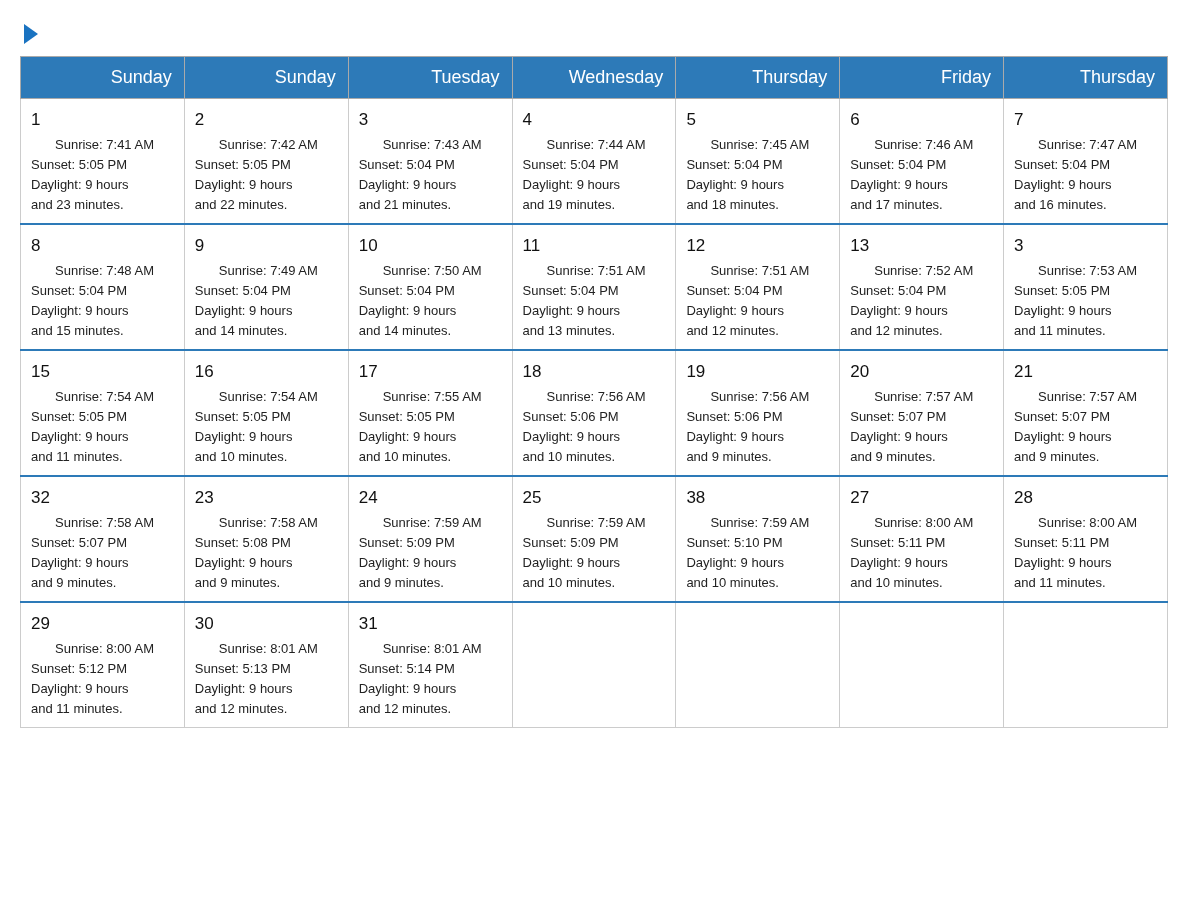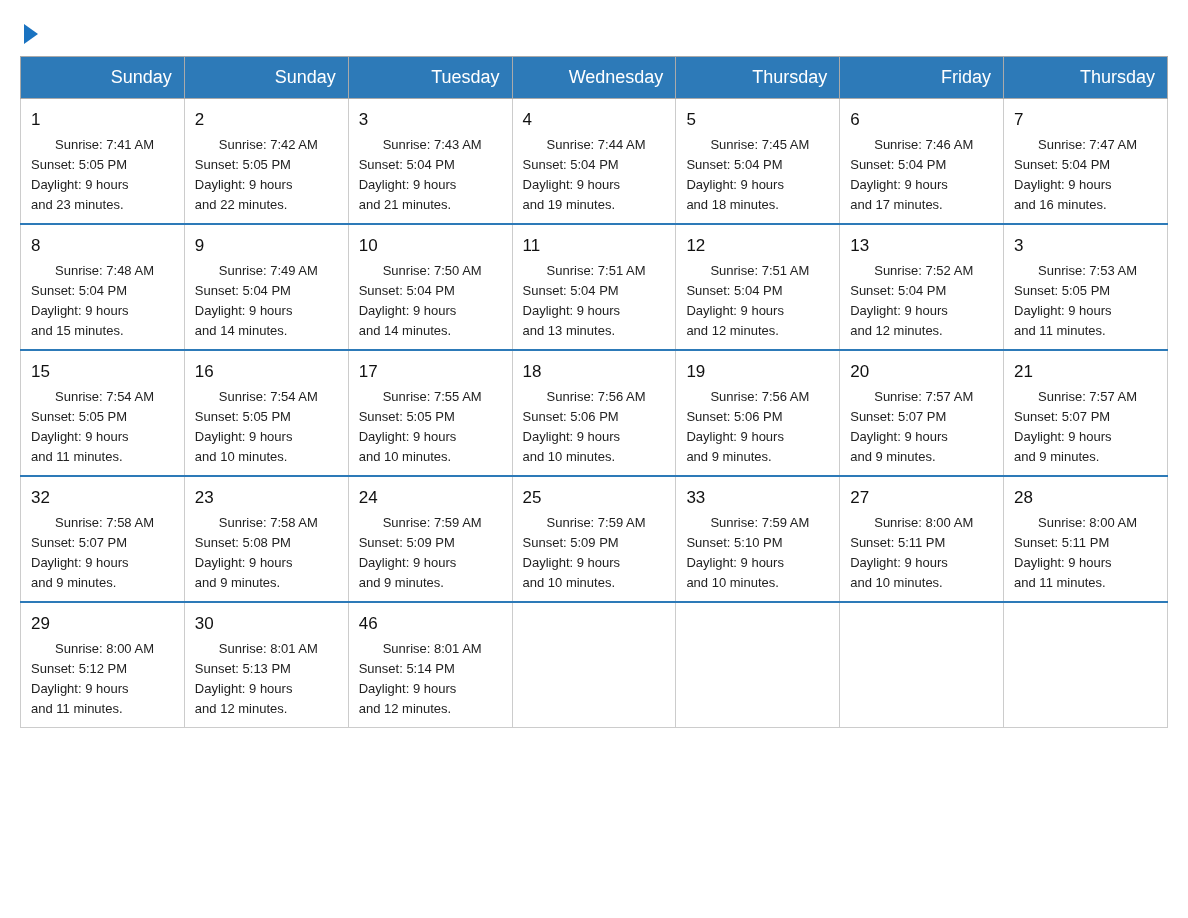--- a/index.html
+++ b/index.html
@@ -159,27 +159,27 @@
         <td><span class="day-num">18</span><span class="day-info">Sunrise: 7:56 AM<br>Sunset: 5:06 PM<br>Daylight: 9 hours<br>and 10 minutes.</span></td>
         <td><span class="day-num">19</span><span class="day-info">Sunrise: 7:56 AM<br>Sunset: 5:06 PM<br>Daylight: 9 hours<br>and 9 minutes.</span></td>
         <td><span class="day-num">20</span><span class="day-info">Sunrise: 7:57 AM<br>Sunset: 5:07 PM<br>Daylight: 9 hours<br>and 9 minutes.</span></td>
         <td><span class="day-num">21</span><span class="day-info">Sunrise: 7:57 AM<br>Sunset: 5:07 PM<br>Daylight: 9 hours<br>and 9 minutes.</span></td>
       </tr>
       <tr>
         <td><span class="day-num">32</span><span class="day-info">Sunrise: 7:58 AM<br>Sunset: 5:07 PM<br>Daylight: 9 hours<br>and 9 minutes.</span></td>
         <td><span class="day-num">23</span><span class="day-info">Sunrise: 7:58 AM<br>Sunset: 5:08 PM<br>Daylight: 9 hours<br>and 9 minutes.</span></td>
         <td><span class="day-num">24</span><span class="day-info">Sunrise: 7:59 AM<br>Sunset: 5:09 PM<br>Daylight: 9 hours<br>and 9 minutes.</span></td>
         <td><span class="day-num">25</span><span class="day-info">Sunrise: 7:59 AM<br>Sunset: 5:09 PM<br>Daylight: 9 hours<br>and 10 minutes.</span></td>
-        <td><span class="day-num">33</span><span class="day-info">Sunrise: 7:59 AM<br>Sunset: 5:10 PM<br>Daylight: 9 hours<br>and 10 minutes.</span></td>
+        <td><span class="day-num">38</span><span class="day-info">Sunrise: 7:59 AM<br>Sunset: 5:10 PM<br>Daylight: 9 hours<br>and 10 minutes.</span></td>
         <td><span class="day-num">27</span><span class="day-info">Sunrise: 8:00 AM<br>Sunset: 5:11 PM<br>Daylight: 9 hours<br>and 10 minutes.</span></td>
         <td><span class="day-num">28</span><span class="day-info">Sunrise: 8:00 AM<br>Sunset: 5:11 PM<br>Daylight: 9 hours<br>and 11 minutes.</span></td>
       </tr>
       <tr>
         <td><span class="day-num">29</span><span class="day-info">Sunrise: 8:00 AM<br>Sunset: 5:12 PM<br>Daylight: 9 hours<br>and 11 minutes.</span></td>
         <td><span class="day-num">30</span><span class="day-info">Sunrise: 8:01 AM<br>Sunset: 5:13 PM<br>Daylight: 9 hours<br>and 12 minutes.</span></td>
-        <td><span class="day-num">46</span><span class="day-info">Sunrise: 8:01 AM<br>Sunset: 5:14 PM<br>Daylight: 9 hours<br>and 12 minutes.</span></td>
+        <td><span class="day-num">31</span><span class="day-info">Sunrise: 8:01 AM<br>Sunset: 5:14 PM<br>Daylight: 9 hours<br>and 12 minutes.</span></td>
         <td class="empty-cell"></td>
         <td class="empty-cell"></td>
         <td class="empty-cell"></td>
         <td class="empty-cell"></td>
       </tr>
     </tbody>
 </table>
 
 </body></html>

